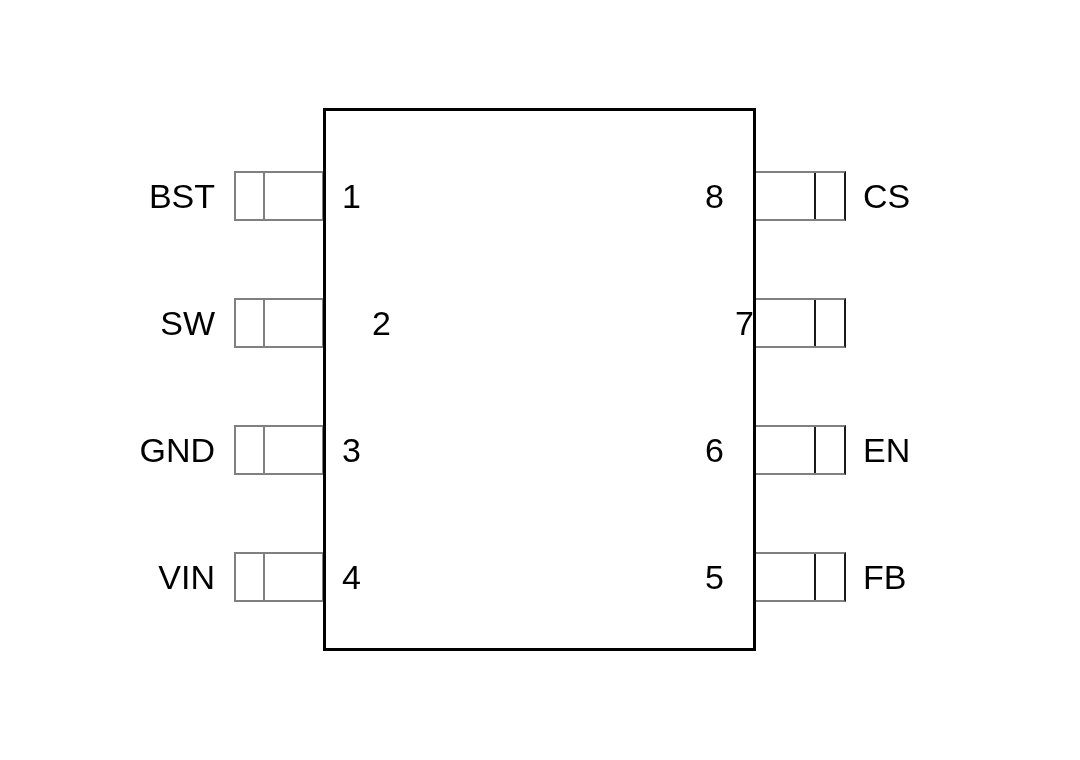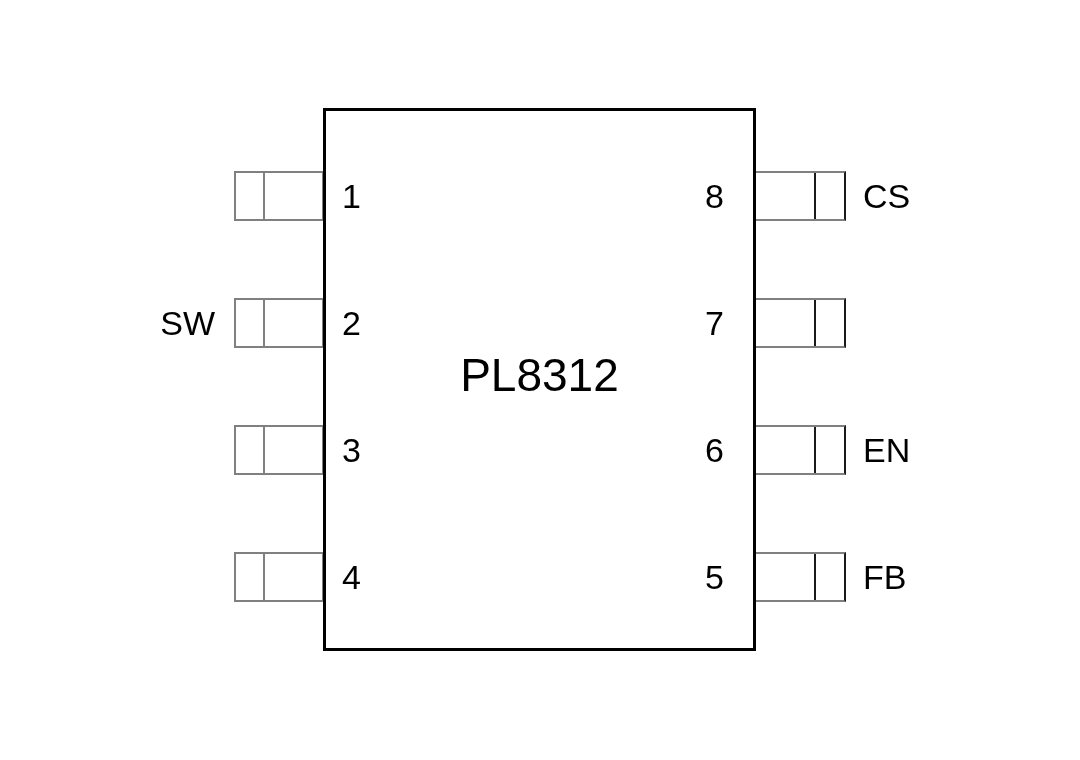--- a/index.html
+++ b/index.html
@@ -39,21 +39,21 @@
     width: 433px;
     height: 54px;
     line-height: 54px;
     text-align: center;
     font-size: 46px;
     color: var(--text);
     z-index: 3;
   }
   
   .row-0 { top: 171px; }
-  .row-1 { top: 298px; }
+  .row-1 { top: 298px; padding-left: 30px; }
   .row-2 { top: 425px; }
   .row-3 { top: 552px; }
 
   .pin-box {
     position: absolute;
     width: 90px;
     height: 50px;
     z-index: 1;
   }
   .pin-box.left {
@@ -113,38 +113,40 @@
   }
   .pin-number.left { left: 342px; }
   .pin-number.right { left: 705px; }
 </style>
 </head>
 <body>
 
 <div class="canvas">
 
   <div class="chip-body"></div>
-  <div class="chip-title">PL8312</div>
 
+  <div class="pin-name left row-0">BST</div>
   <div class="pin-box left row-0">
     <div class="divider"></div>
   </div>
   <div class="pin-number left row-0">1</div>
 
   <div class="pin-name left row-1">SW</div>
   <div class="pin-box left row-1">
     <div class="divider"></div>
   </div>
   <div class="pin-number left row-1">2</div>
 
+  <div class="pin-name left row-2">GND</div>
   <div class="pin-box left row-2">
     <div class="divider"></div>
   </div>
   <div class="pin-number left row-2">3</div>
 
+  <div class="pin-name left row-3">VIN</div>
   <div class="pin-box left row-3">
     <div class="divider"></div>
   </div>
   <div class="pin-number left row-3">4</div>
 
   <div class="pin-number right row-0">8</div>
   <div class="pin-box right row-0">
     <div class="divider"></div>
   </div>
   <div class="pin-name right row-0">CS</div>

